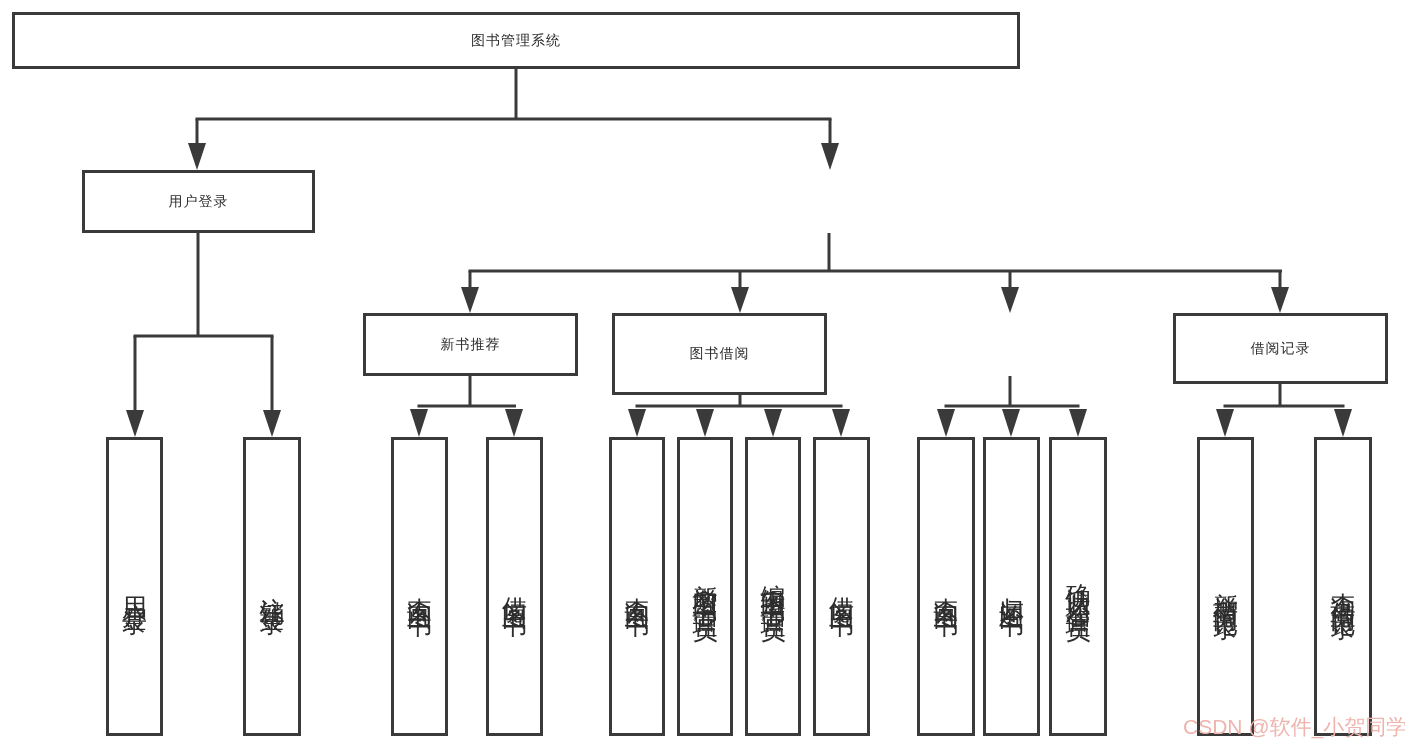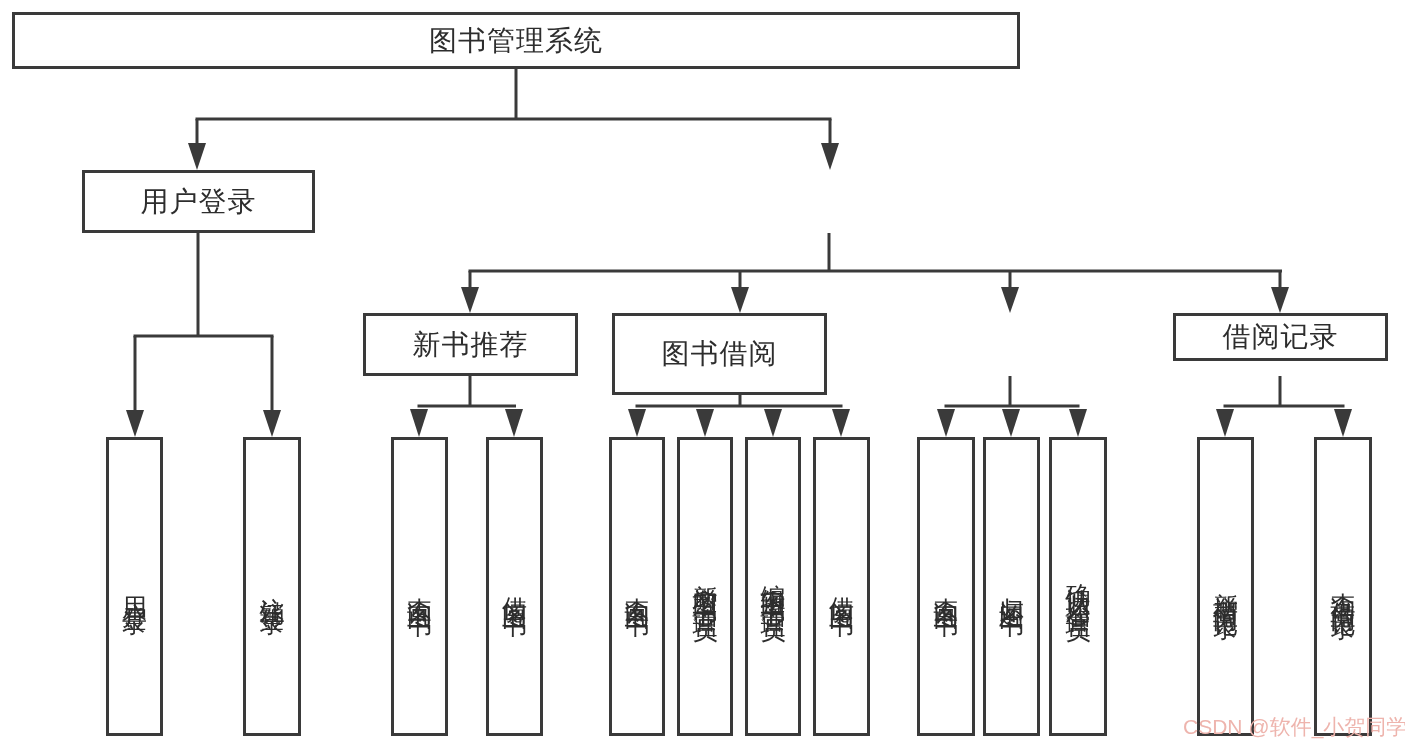--- a/index.html
+++ b/index.html
@@ -15,21 +15,21 @@
     position:absolute;
     box-sizing:border-box;
     border:3px solid #3a3a3a;
     background:#ffffff;
     display:flex;
     align-items:center;
     justify-content:center;
     color:#2d2d2d;
     text-align:center;
   }
-  .h-node { font-size:28px; letter-spacing:1px; }
+  .h-node { font-size:14px; letter-spacing:1px; }
   .v-node {
     writing-mode:vertical-rl;
     text-orientation:mixed;
     font-size:25px;
     letter-spacing:5px;
     line-height:1;
     padding:6px 0;
   }
   .watermark {
     position:absolute;
@@ -98,21 +98,21 @@
       <polygon points="1334,409 1352,409 1343,437"></polygon>
     </g>
   </svg>
 
   <div class="node h-node" style="left:12px; top:12px; width:1008px; height:57px;">图书管理系统</div>
 
   <div class="node h-node" style="left:82px; top:170px; width:233px; height:63px;">用户登录</div>
 
   <div class="node h-node" style="left:363px; top:313px; width:215px; height:63px;">新书推荐</div>
   <div class="node h-node" style="left:612px; top:313px; width:215px; height:82px;">图书借阅</div>
-  <div class="node h-node" style="left:1173px; top:313px; width:215px; height:48px;">借阅记录</div>
+  <div class="node h-node" style="left:1173px; top:313px; width:215px; height:71px;">借阅记录</div>
 
   <div class="node v-node" style="left:106px; top:437px; width:57px; height:299px;">用户登录</div>
   <div class="node v-node" style="left:243px; top:437px; width:58px; height:299px;">注销登录</div>
 
   <div class="node v-node" style="left:391px; top:437px; width:57px; height:299px;">查询图书</div>
   <div class="node v-node" style="left:486px; top:437px; width:57px; height:299px;">借阅图书</div>
 
   <div class="node v-node" style="left:609px; top:437px; width:56px; height:299px;">查询图书</div>
   <div class="node v-node" style="left:677px; top:437px; width:56px; height:299px;">新增图书（管理员）</div>
   <div class="node v-node" style="left:745px; top:437px; width:56px; height:299px;">编辑图书（管理员）</div>

